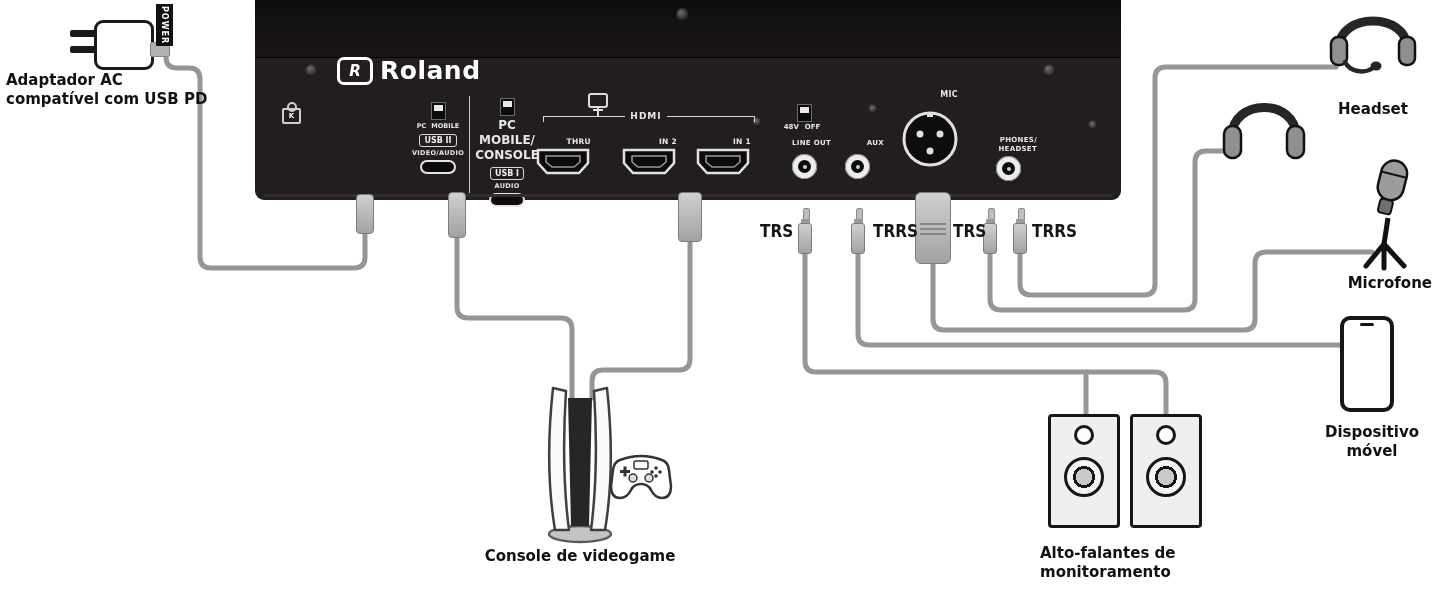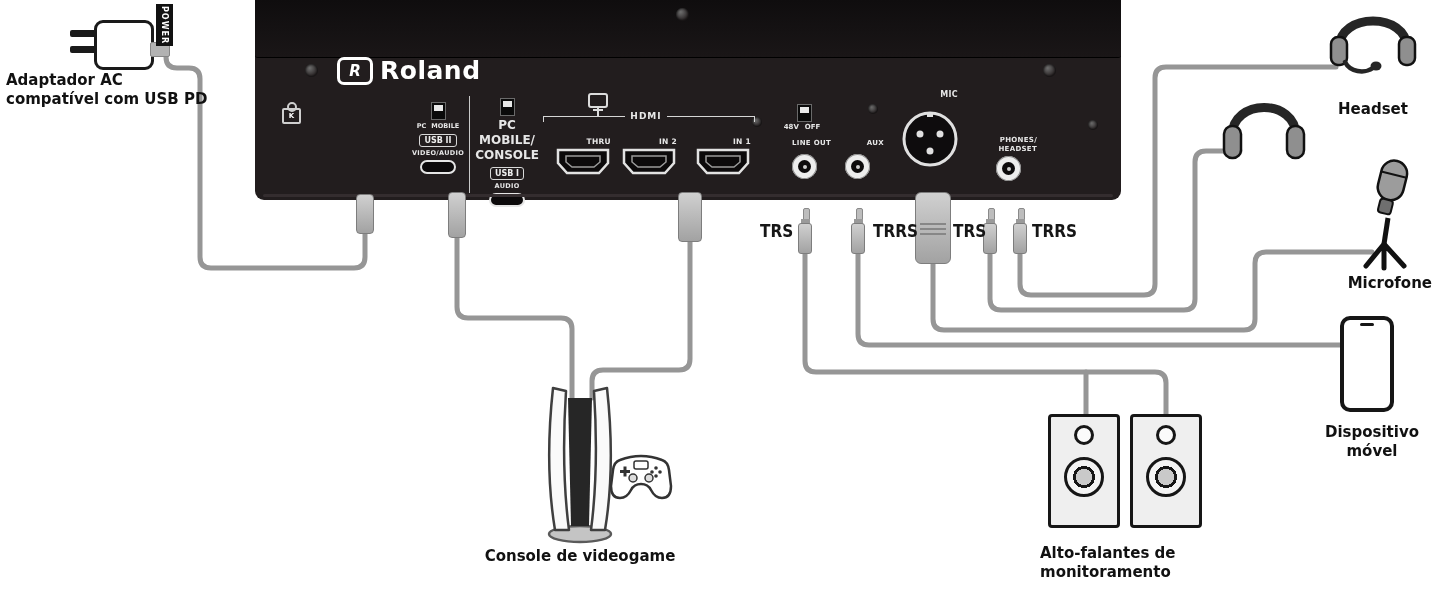--- a/index.html
+++ b/index.html
@@ -61,21 +61,21 @@
   .vsep { position:absolute; left:214px; top:96px; width:1px; height:97px; background:#c9c9c9; }
 
   .monitor-icon { position:absolute; left:330px; top:91px; }
   .hline { position:absolute; top:116px; height:1px; background:#d5d5d5; }
   .hl1 { left:288px; width:82px; } .hl2 { left:412px; width:88px; }
   .hl1::before { content:""; position:absolute; left:0; top:0; width:1px; height:6px; background:#d5d5d5; }
   .hl2::before { content:""; position:absolute; right:0; top:0; width:1px; height:6px; background:#d5d5d5; }
   .hdmi-word { position:absolute; left:370px; top:111px; width:42px; text-align:center;
                font-size:9px; font-weight:bold; color:#e8e8e8; letter-spacing:1px; }
   .hport { position:absolute; width:56px; text-align:center; }
-  .hp1 { left:300px; top:137px; } .hp2 { left:366px; top:137px; } .hp3 { left:440px; top:137px; }
+  .hp1 { left:280px; top:137px; } .hp2 { left:366px; top:137px; } .hp3 { left:440px; top:137px; }
   .hport .caption { display:block; margin-bottom:2px; }
 
   .lab48 { position:absolute; left:520px; top:123px; width:54px; display:flex; justify-content:center;
            gap:6px; font-size:7px; font-weight:bold; color:#e6e6e6; }
   .sw48 { position:absolute; left:542px; top:104px; }
 
   .cap-lineout { position:absolute; left:524px; top:139px; width:52px; font-size:7px; }
   .cap-aux     { position:absolute; left:577px; top:139px; width:52px; font-size:7px; }
   .cap-mic     { position:absolute; left:655px; top:90px;  width:48px; font-size:8px; }
   .cap-phones  { position:absolute; left:724px; top:136px; width:58px; font-size:7px; line-height:1.3; }

